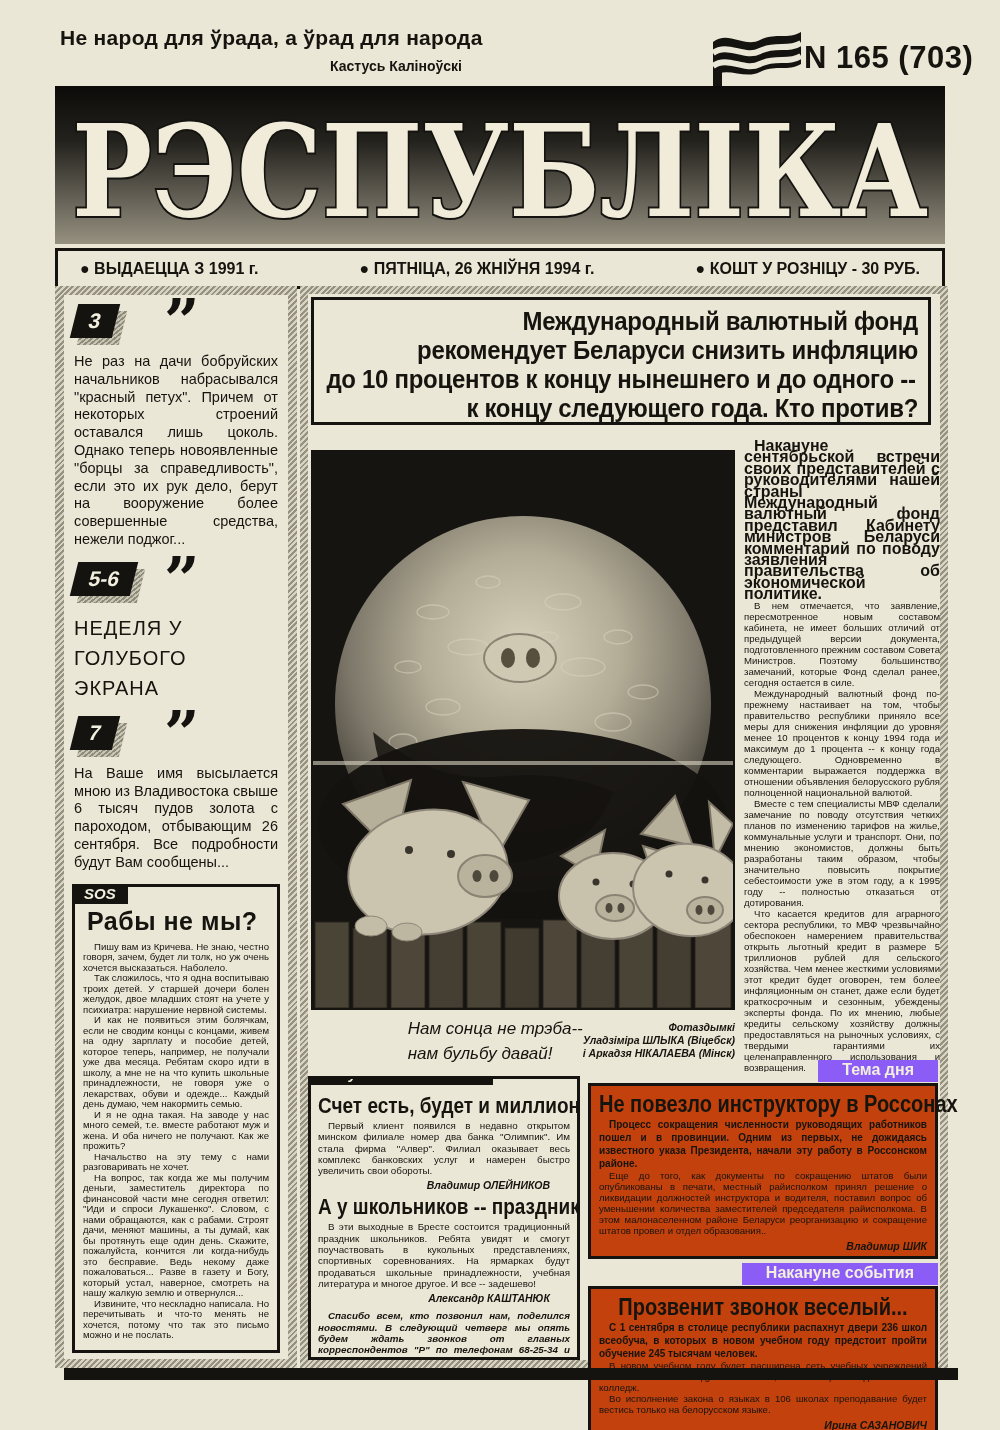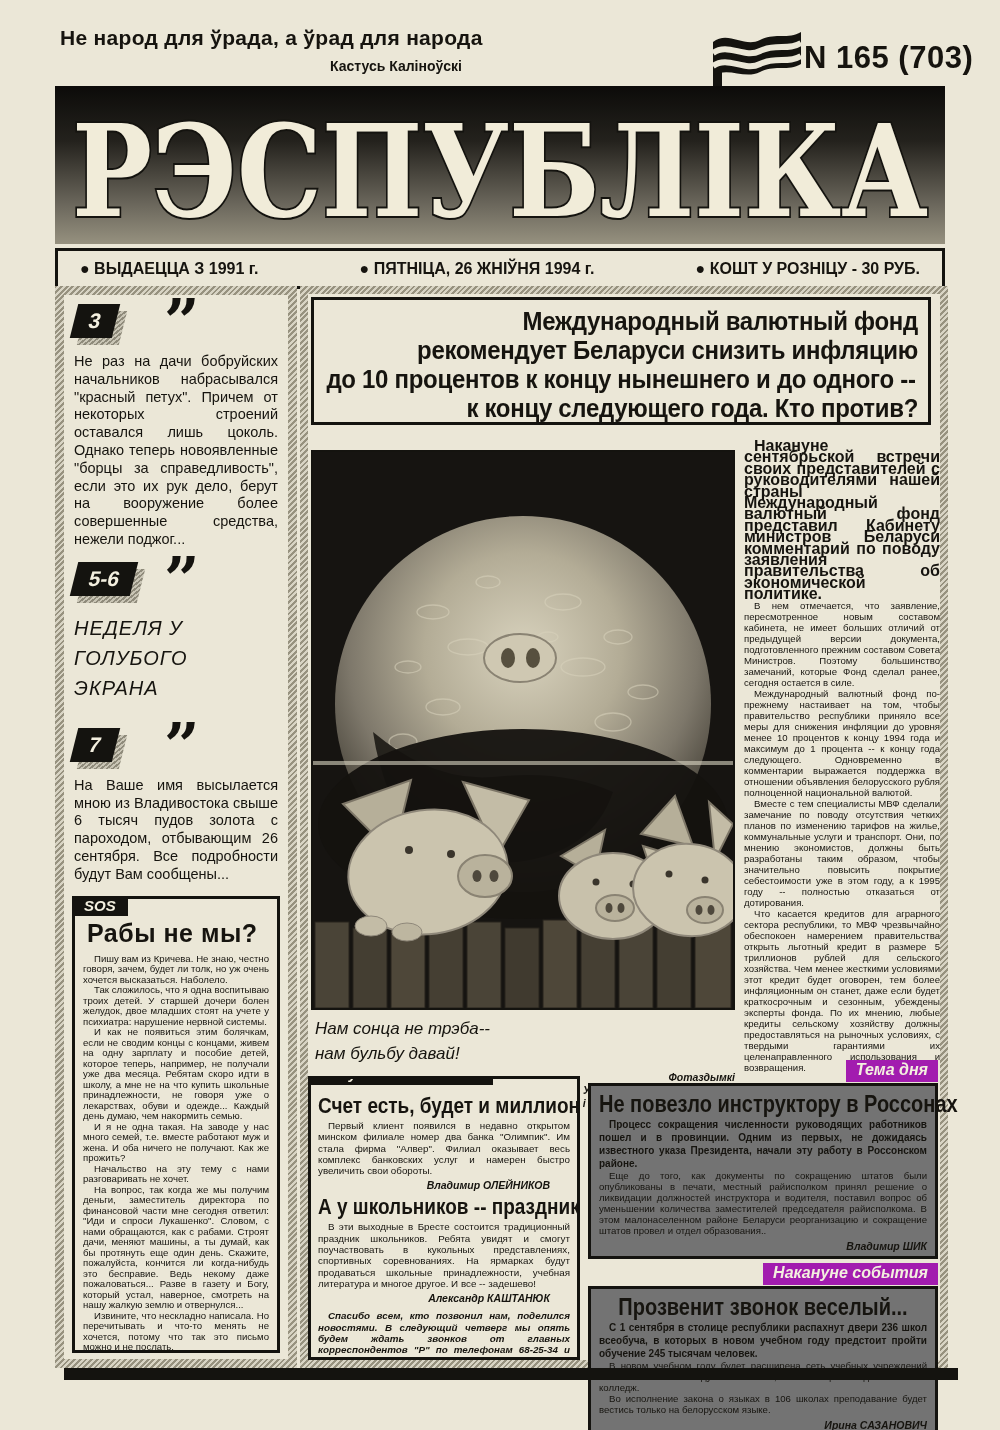--- a/index.html
+++ b/index.html
@@ -24,22 +24,22 @@
     display:flex;flex-direction:column;}
   .teaser-head{position:relative;height:50px;flex:none;}
   .pbadge{position:absolute;left:2px;top:5px;}
   .pbadge .shadow{position:absolute;left:7px;top:7px;right:-7px;bottom:-7px;
     background:repeating-linear-gradient(135deg,#8f8b7b 0 2px,#c9c5b5 2px 4px);transform:skewX(-14deg);}
   .pbadge .face{position:relative;display:inline-block;background:#14130f;color:#f3efdf;font-weight:700;
     font-size:21px;line-height:1;padding:6px 15px 7px;transform:skewX(-14deg);}
   .quote-icon{position:absolute;left:92px;top:-8px;font-family:"DejaVu Serif",serif;font-size:62px;
     font-weight:700;color:#14130f;line-height:1;}
   .teaser-text{font-size:14.5px;line-height:17.8px;font-weight:400;text-align:justify;margin:4px 2px 8px;flex:none;}
-  .teaser-tv{font-style:italic;font-size:20px;line-height:30px;font-weight:400;letter-spacing:1px;
-    margin:6px 2px 20px;flex:none;}
+  .teaser-tv{font-size:20px;line-height:30px;font-weight:400;letter-spacing:1px;
+    margin:6px 2px 8px;flex:none;}
 
   .sos-box{position:relative;border:3px solid #14130f;margin-top:4px;padding:12px 8px 5px;flex:1;
     box-sizing:border-box;overflow:hidden;}
   .sos-badge{position:absolute;left:-3px;top:-3px;background:#14130f;color:#f3efdf;font-style:italic;
     font-weight:700;font-size:15px;padding:1px 12px 2px;}
   .sos-box h2{margin:8px 0 6px 4px;font-size:25px;letter-spacing:.5px;}
   .bp{font-size:9.6px;line-height:10.5px;text-align:justify;margin:0;text-indent:11px;}
   .sig{text-align:right;font-weight:700;font-style:italic;}
 
   
@@ -53,39 +53,39 @@
 
   .photo{position:absolute;left:3px;top:156px;width:424px;height:560px;border:2px solid #14130f;
     box-sizing:border-box;background:#141210;}
   .photo svg{display:block;width:100%;height:100%;}
 
   .imf{position:absolute;left:436px;top:146px;width:196px;height:632px;overflow:hidden;}
   .imf p{font-size:9.6px;line-height:11px;text-align:justify;margin:0;text-indent:10px;}
   .imf .lead{font-weight:700;font-size:16px;line-height:11.4px;}
   .imf .sig{font-size:11px;margin-top:2px;}
 
-  .caption-row{position:absolute;left:3px;top:722px;width:424px;display:flex;justify-content:flex-start;flex-direction:column;}
+  .caption-row{position:absolute;left:3px;top:722px;width:424px;display:flex;justify-content:flex-end;}
   .caption{font-style:italic;font-size:17px;line-height:25px;padding-left:4px;}
   .credit{text-align:right;font-style:italic;font-weight:700;font-size:10.5px;line-height:13px;padding-top:5px;}
 
   .section-bar{position:absolute;left:-3px;top:-15px;background:#14130f;color:#f3efdf;font-style:italic;
     font-weight:700;font-size:15px;padding:1px 10px 3px;white-space:nowrap;}
   .minute-box{position:absolute;left:0;top:782px;width:272px;height:284px;border:3px solid #14130f;
     box-sizing:border-box;padding:12px 7px 4px;overflow:hidden;}
   .minute-box h3{font-size:19px;margin:2px 0 5px;text-align:center;transform:scaleY(1.15);
     transform-origin:center top;white-space:nowrap;}
   .minute-box p{font-size:9.8px;line-height:11.3px;text-align:justify;margin:0;text-indent:10px;}
   .minute-box .sig{font-size:10.5px;margin:3px 20px 3px 0;}
   .minute-box .note{font-style:italic;font-weight:700;margin-top:6px;}
 
   .right-bottom{position:absolute;left:280px;top:766px;width:350px;height:300px;}
   .rb-badge-row{text-align:right;height:23px;}
-  .rb-badge{display:inline-block;background:#a21caf;color:#f3efdf;font-style:italic;font-weight:700;
-    font-size:16px;padding:1px 10px 3px;}
-  .tbox{border:3px solid #14130f;padding:2px 8px 4px;box-sizing:border-box;background:#737373;}
+  .rb-badge{display:inline-block;background:#8b5cf6;color:#f3efdf;font-weight:700;
+    font-size:16px;padding:1px 24px 3px;}
+  .tbox{border:3px solid #14130f;padding:2px 8px 4px;box-sizing:border-box;background:#c2410c;}
   .tbox h3{font-size:20px;margin:2px 0 5px;text-align:center;transform:scaleY(1.2);
     transform-origin:center top;white-space:nowrap;}
   .tbox p{font-size:9.6px;line-height:11px;text-align:justify;margin:0;text-indent:10px;}
   .tbox .lead{font-weight:700;font-size:10px;line-height:13px;}
   .tbox .sig{font-size:10.5px;margin-top:4px;}
   .gap{height:4px;}
 
   .bottom-shadow{position:absolute;left:64px;top:1368px;width:894px;height:12px;background:#14130f;}
 </style>
 </head>

